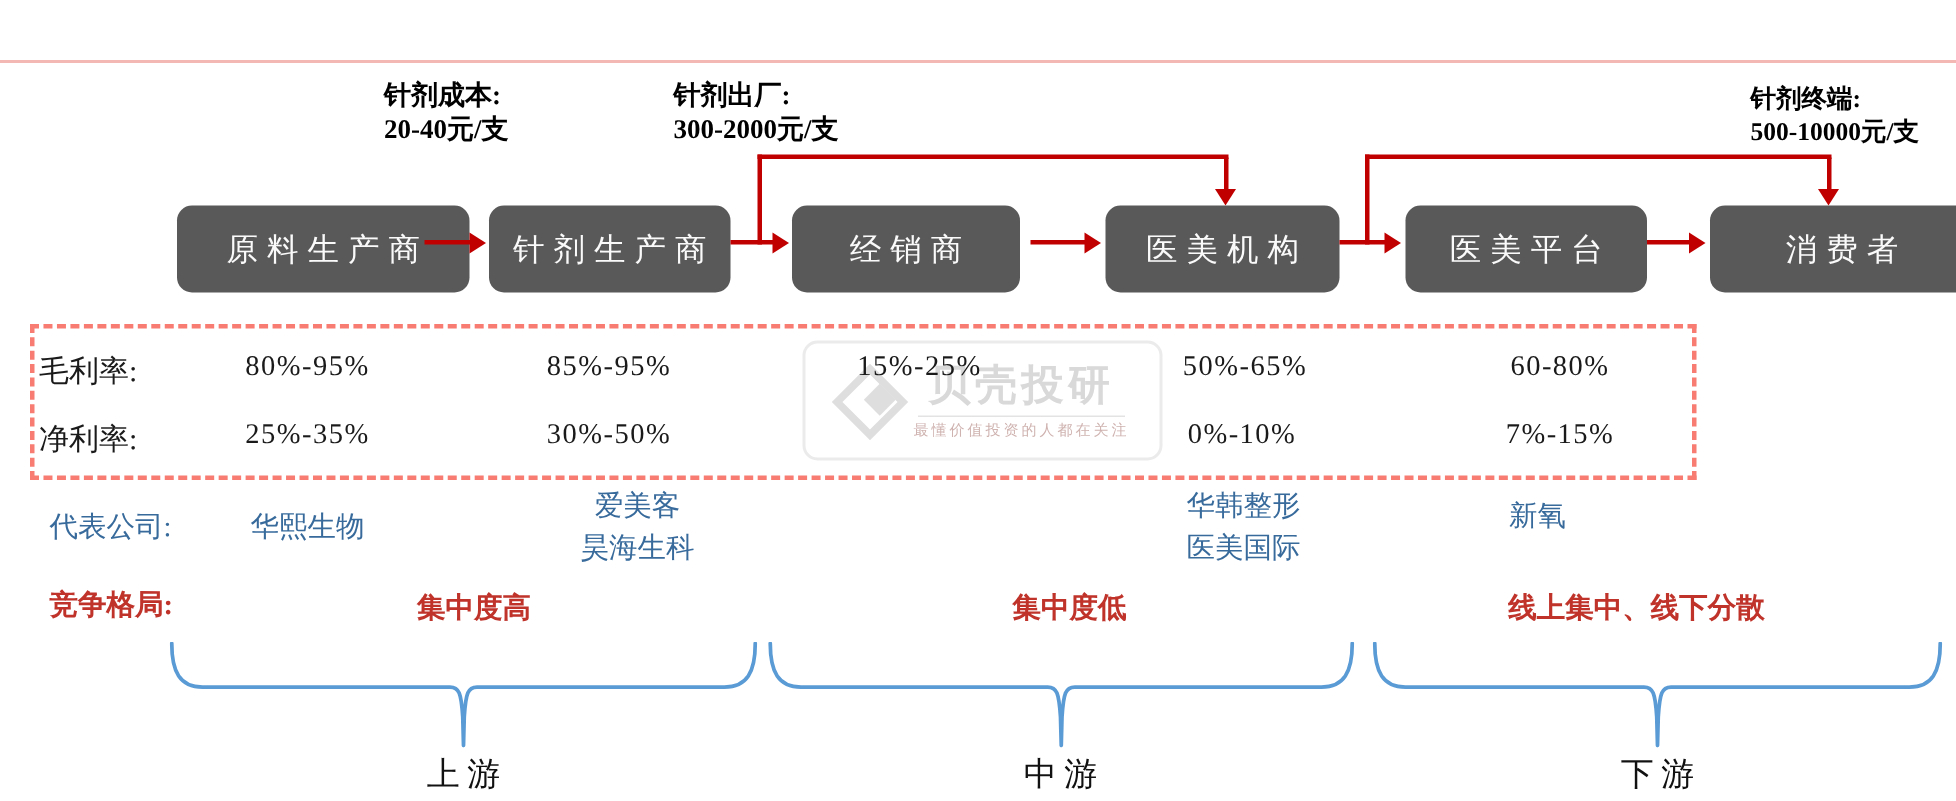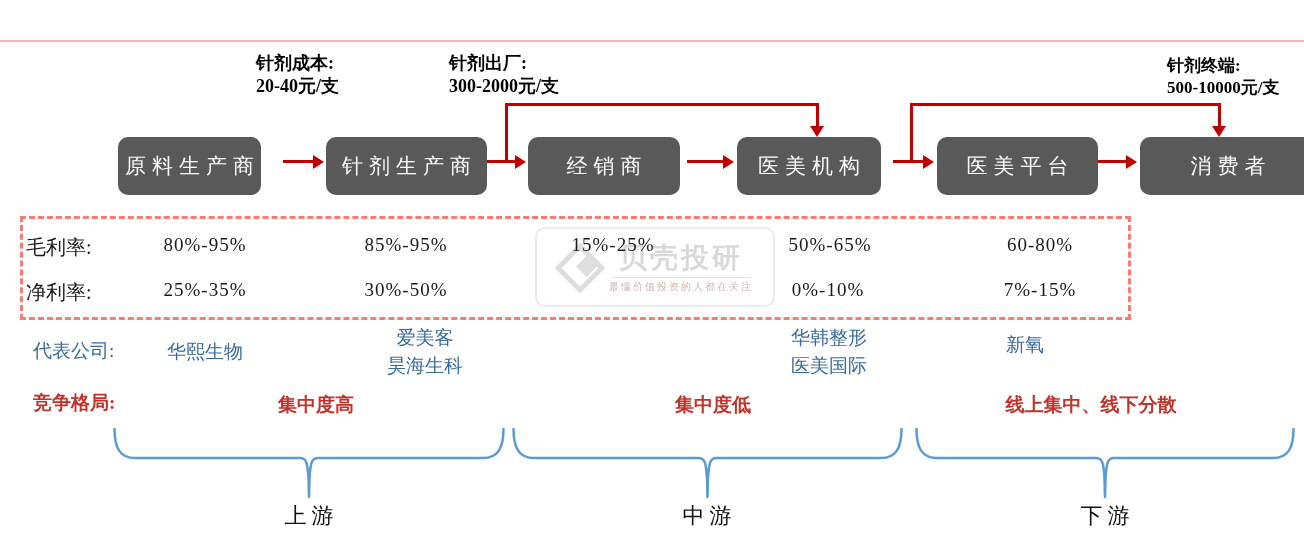--- a/index.html
+++ b/index.html
@@ -77,24 +77,24 @@
   <div class="vline" style="left:505px;top:103px;height:60px;"></div>
   <div class="hline" style="left:505px;top:103px;width:314px;"></div>
   <div class="vline" style="left:816px;top:105px;height:22px;"></div>
   <div class="head-down" style="left:810px;"></div>
 
   <div class="vline" style="left:910px;top:103px;height:60px;"></div>
   <div class="hline" style="left:910px;top:103px;width:311px;"></div>
   <div class="vline" style="left:1218px;top:105px;height:22px;"></div>
   <div class="head-down" style="left:1212px;"></div>
 
-  <div class="node" style="left:118px;width:143px;">原料生产商</div>
+  <div class="node" style="left:118px;width:195px;">原料生产商</div>
   <div class="node" style="left:326px;width:161px;">针剂生产商</div>
   <div class="node" style="left:528px;width:152px;">经销商</div>
-  <div class="node" style="left:737px;width:144px;">医美机构</div>
+  <div class="node" style="left:737px;width:156px;">医美机构</div>
   <div class="node" style="left:937px;width:161px;">医美平台</div>
   <div class="node" style="left:1140px;width:176px;">消费者</div>
 
   <div class="hline" style="left:283px;top:160px;width:31px;"></div>
   <div class="head-right" style="left:313px;"></div>
   <div class="hline" style="left:487px;top:160px;width:29px;"></div>
   <div class="head-right" style="left:515px;"></div>
   <div class="hline" style="left:687px;top:160px;width:37px;"></div>
   <div class="head-right" style="left:723px;"></div>
   <div class="hline" style="left:893px;top:160px;width:31px;"></div>

